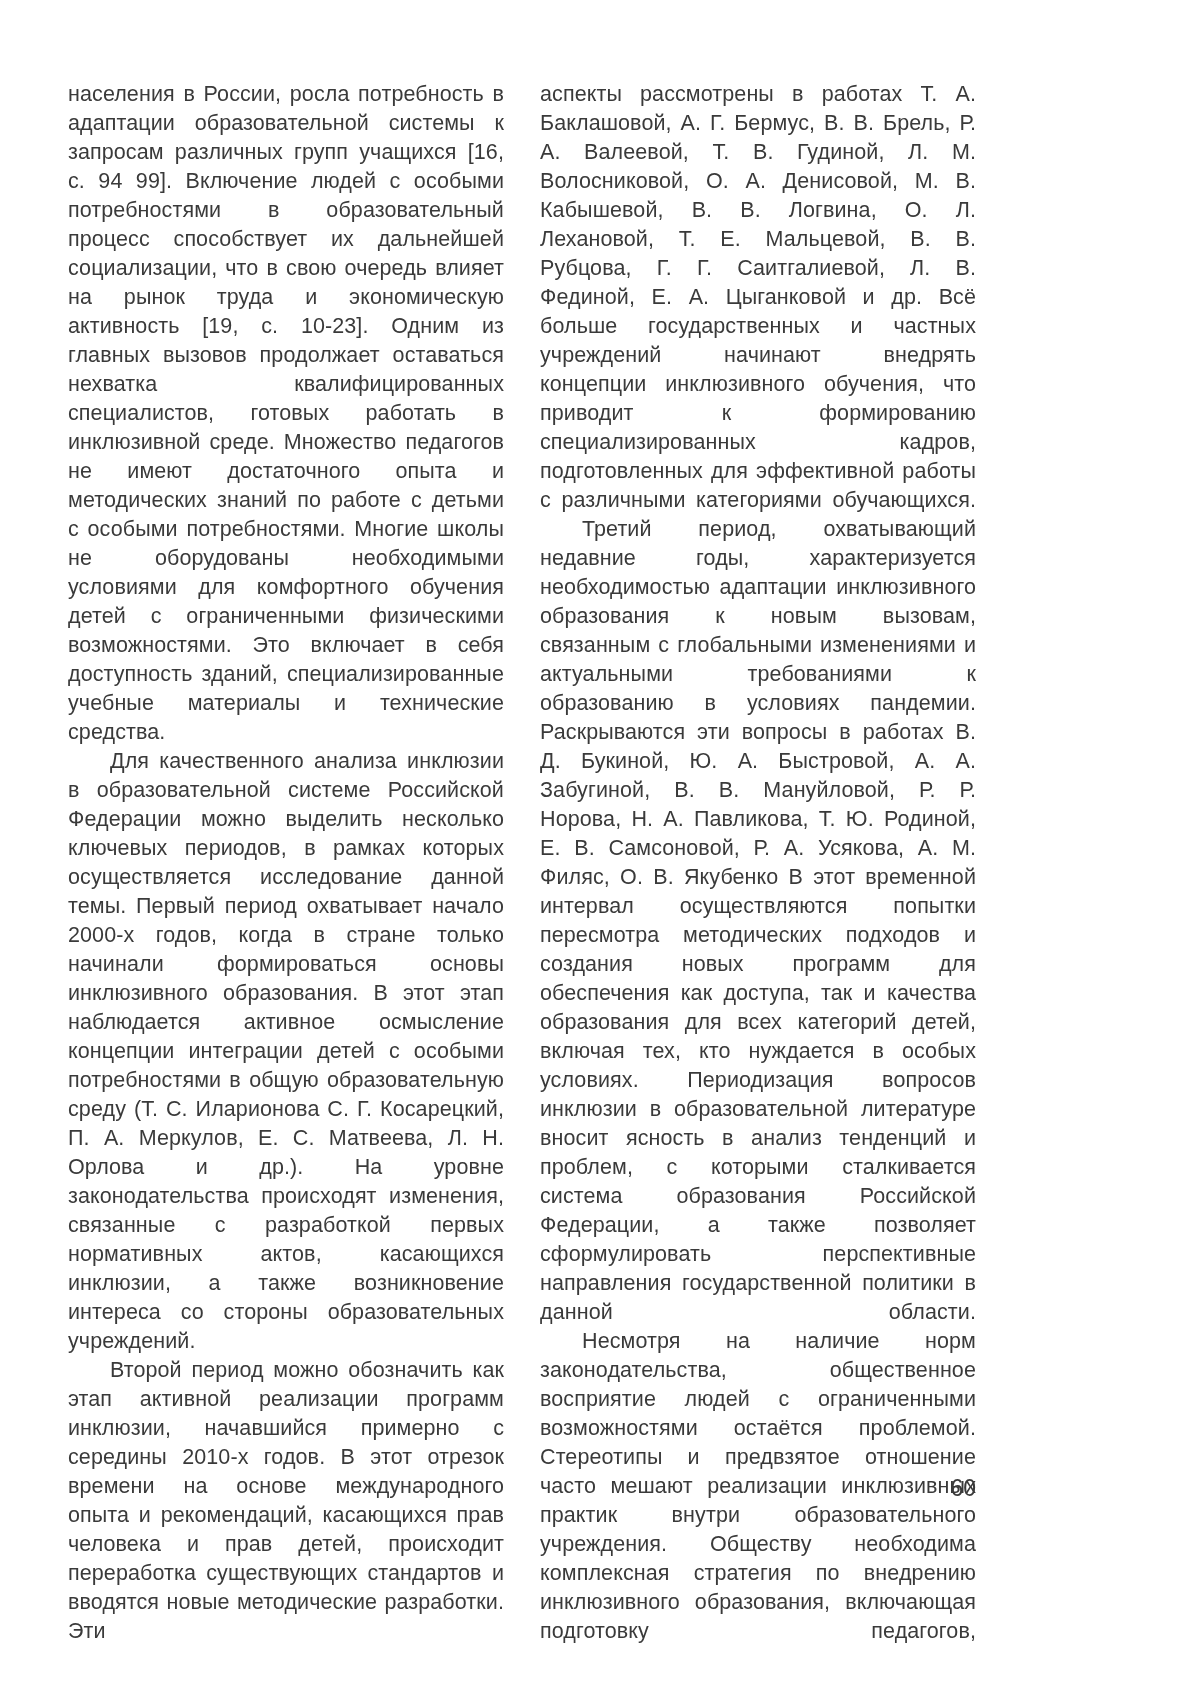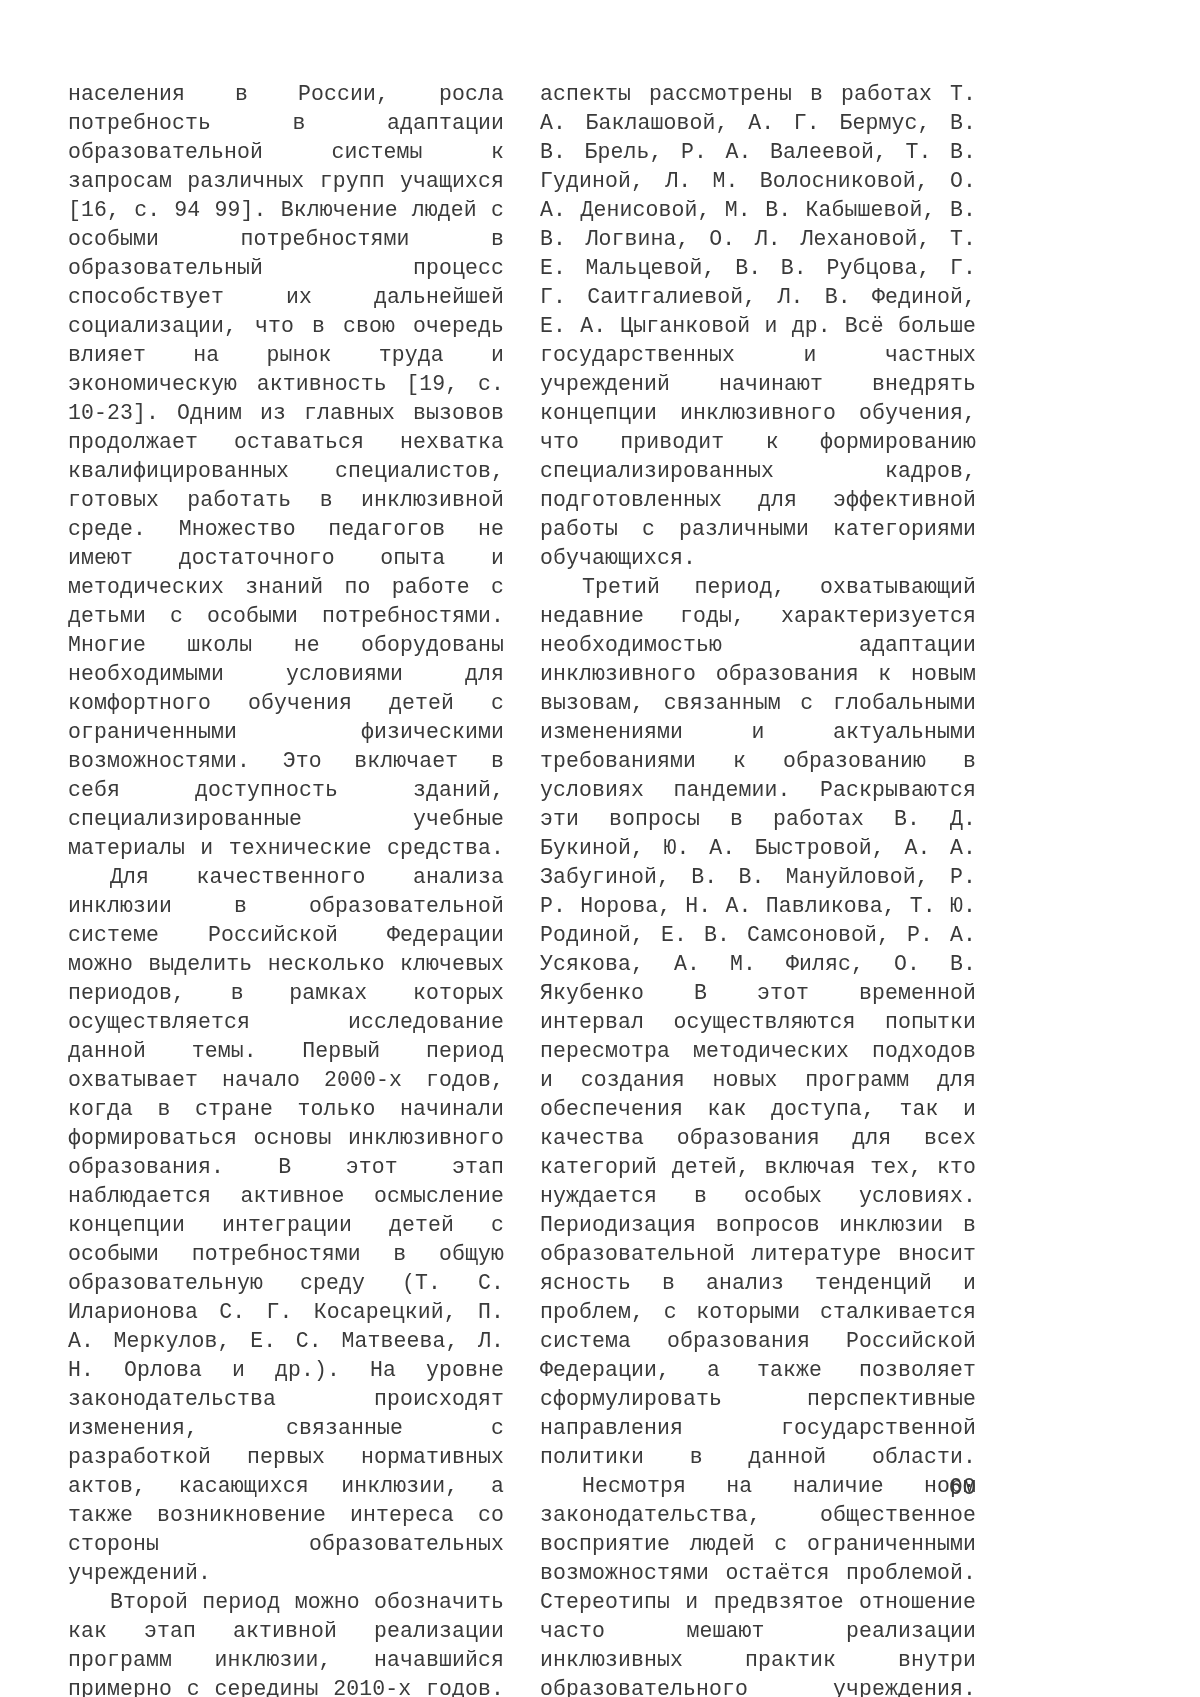--- a/index.html
+++ b/index.html
@@ -13,21 +13,20 @@
     font-family: "Liberation Sans", "DejaVu Sans", sans-serif;
     color: #3a3a3a;
     -webkit-font-smoothing: antialiased;
   }
   .page {
     position: relative;
     width: 1200px;
     height: 1697px;
     background: #ffffff;
     overflow: hidden;
-    font-family: Liberation Mono, monospace;
   }
   .columns {
     position: absolute;
     top: 80px;
     left: 68px;
     width: 908px;
     display: flex;
     gap: 36px;
   }
   .col {

